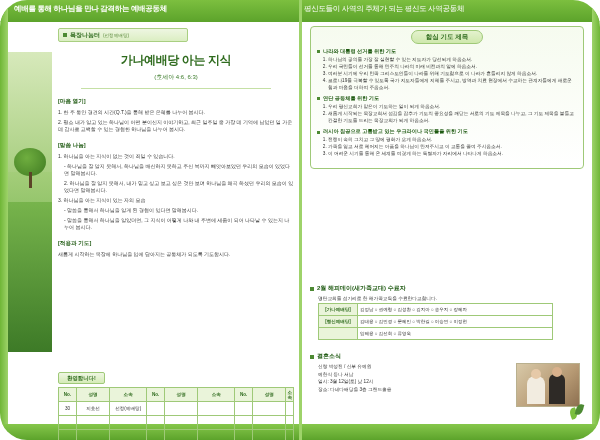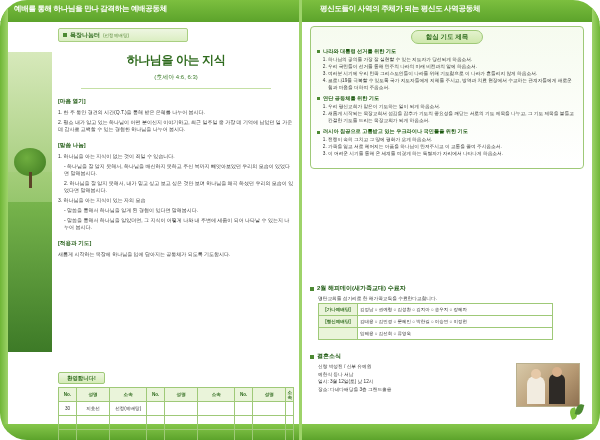--- a/index.html
+++ b/index.html
@@ -15,21 +15,21 @@
 
   
   .frame-top{position:absolute;left:0;top:0;width:600px;height:22px;background:linear-gradient(to bottom,#7cbf3f,#5ca32b);}
   .frame-bottom{position:absolute;left:0;bottom:0;width:600px;height:16px;background:linear-gradient(to bottom,#86c74b,#5ca32b);}
   .frame-left{position:absolute;left:0;top:0;width:8px;height:440px;background:linear-gradient(to right,#6fb636,#9ed36a);}
   .frame-right{position:absolute;right:0;top:0;width:8px;height:440px;background:linear-gradient(to left,#6fb636,#9ed36a);}
   .mid-divider{position:absolute;left:299px;top:0;width:3px;height:440px;background:#9ed36a;}
 
   
   .hdr-left{position:absolute;left:14px;top:4px;width:280px;color:#ffffff;font-size:7.5px;font-weight:bold;letter-spacing:-0.3px;}
-  .hdr-right{position:absolute;left:320px;top:4px;width:280px;color:#ffffff;font-size:7.5px;font-weight:bold;letter-spacing:-0.3px;}
+  .hdr-right{position:absolute;left:304px;top:4px;width:280px;color:#ffffff;font-size:7.5px;font-weight:normal;letter-spacing:-0.3px;}
 
   
   .left-page{position:absolute;left:8px;top:22px;width:291px;height:402px;background:#ffffff;}
 
   .side-photo{position:absolute;left:0;top:30px;width:44px;height:300px;
     background:linear-gradient(to bottom,#cfe2a8 0%,#b9d98c 25%,#8fc267 55%,#6aa744 80%,#4d8a33 100%);
     overflow:hidden;}
   .side-photo .tree{position:absolute;left:4px;top:96px;width:34px;height:40px;}
   .side-photo .trunk{position:absolute;left:17px;top:24px;width:3px;height:16px;background:#5b4427;}
   .side-photo .crown{position:absolute;left:2px;top:0px;width:32px;height:28px;border-radius:50%;
@@ -132,21 +132,21 @@
 
     <div class="l-content">
 
       <div class="sec-bar">
         <span class="sq"></span>
         <span class="t1">목장나눔터</span>
         <span class="t2">(선정예배당)</span>
       </div>
 
       <div class="title-box">
-        <div class="big">하나님을 아는 지식</div>
+        <div class="big">가나예배당 아는 지식</div>
         <div class="verse">(호세아 4:6, 6:3)</div>
         <div class="title-rule"></div>
       </div>
 
       <div class="blk">
         <h4>[마음 열기]</h4>
         <p>1. 한 주 동안 경건의 시간(Q.T.)을 통해 받은 은혜를 나누어 봅시다.</p>
         <p>2. 평소 내가 알고 있는 하나님이 어떤 분이신지 이야기하고, 최근 일주일 중 가장 데 기억에 남았던 일 가운데 감사로 고백할 수 있는 경험한 하나님을 나누어 봅시다.</p>
       </div>
 

